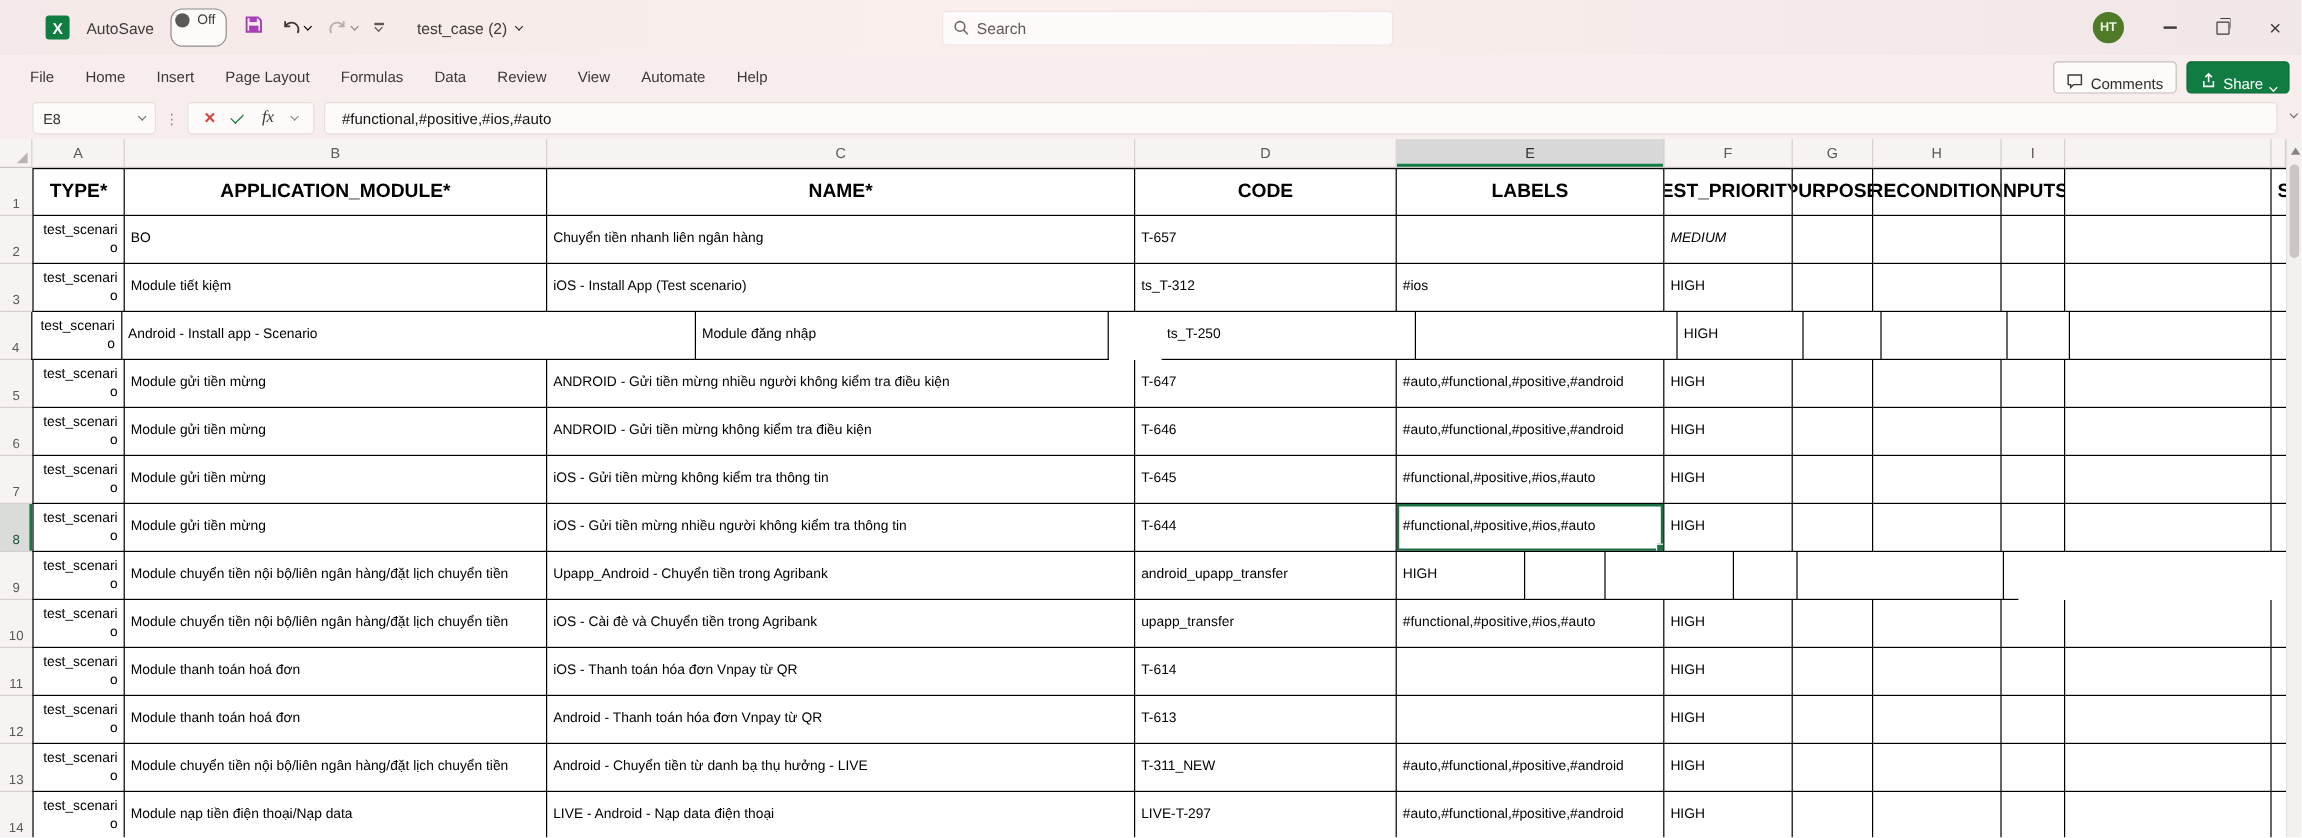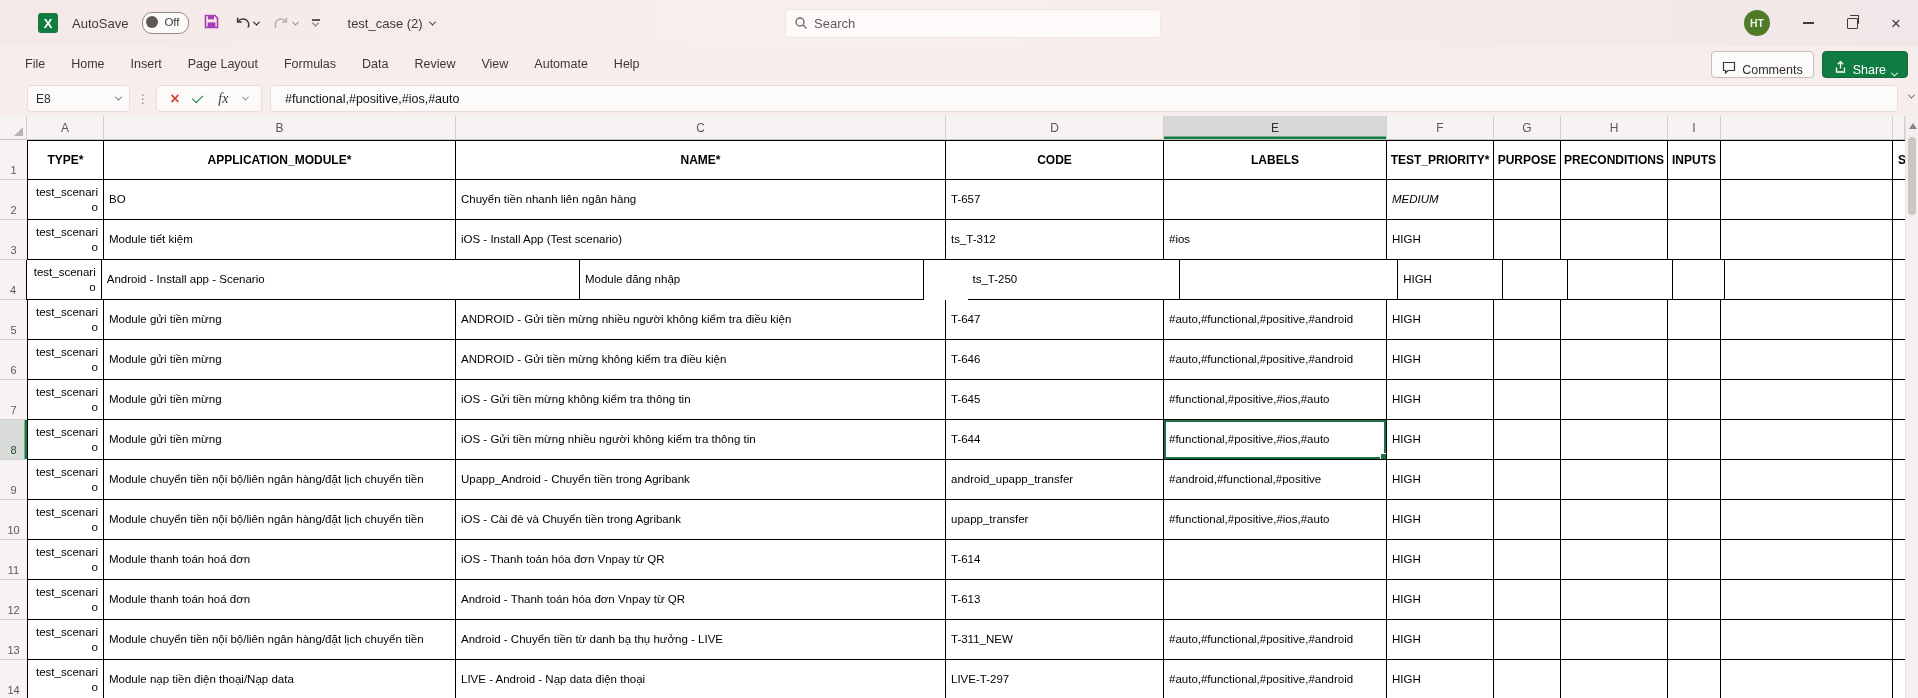--- a/index.html
+++ b/index.html
@@ -8,21 +8,21 @@
 
   
   .titlebar{position:absolute;top:0;left:0;right:0;height:46px;
     background:linear-gradient(90deg,#f4e9e8 0%,#f9efec 45%,#f2e7e8 100%);
     display:flex;align-items:center;}
   .tb-left{display:flex;align-items:center;gap:14px;padding-left:38px;}
   .xl-logo{width:20px;height:20px;background:#107C41;border-radius:3px;color:#fff;
     font-weight:bold;font-size:13px;display:flex;align-items:center;justify-content:center;}
   .tb-text{font-size:13px;color:#3d3a38;}
   .toggle{display:flex;align-items:center;gap:6px;border:1px solid #8f8a88;border-radius:10px;
-    background:#fdfbfa;height:18px;padding:0 8px 2px 3px;}
+    background:#fdfbfa;height:18px;padding:0 8px 12px 3px;}
   .knob{width:12px;height:12px;border-radius:50%;background:#5c5855;}
   .toggle .tb-text{font-size:11.5px;}
   .qa-btn{display:flex;align-items:center;gap:3px;}
   .chev{display:inline-block;width:6px;height:6px;border-right:1.4px solid currentColor;
     border-bottom:1.4px solid currentColor;transform:rotate(45deg) translate(-1px,-1px);}
   .chev.sm{width:4px;height:4px;}
   .mut{color:#8a8482;}
   .ribopt{display:flex;flex-direction:column;align-items:center;color:#5c5855;gap:1px;}
   .ribopt .bar{width:8px;height:1.5px;background:#5c5855;}
   .filename{display:flex;align-items:center;gap:7px;margin-left:14px;color:#2f2c2a;}
@@ -81,21 +81,21 @@
   .grid{position:absolute;top:24px;left:0;width:1905px;bottom:0;overflow:hidden;}
   .row{display:flex;height:40px;}
   .gut{width:27px;box-sizing:border-box;background:#f7f3f2;border-bottom:1px solid #d5d0cf;
     display:flex;align-items:flex-end;justify-content:center;font-size:11px;color:#5c5856;padding-bottom:3px;}
   .gut.selrow{background:#d9dcd9;box-shadow:inset -2.5px 0 0 #107C41;color:#1d4f33;}
   .c{box-sizing:border-box;border-right:1px solid #000;border-bottom:1px solid #000;
     padding:1px 5px;font-size:11.5px;line-height:1.25;color:#000;display:flex;align-items:center;
     overflow:hidden;word-wrap:break-word;}
   .c.first{border-left:1px solid #000;text-align:right;}
   .c.ba{word-break:break-all;}
-  .hrow .c{border-top:1px solid #000;font-weight:bold;font-size:12px;justify-content:center;text-align:center;}
+  .hrow .c{border-top:1px solid #000;font-weight:bold;font-size:16px;justify-content:center;text-align:center;}
   .hrow .c.kcell{justify-content:flex-start;}
   .c.kcell{border-right:none;}
   .c.selcell{box-shadow:inset 0 0 0 2px #1E7145;position:relative;}
   .c.selcell::after{content:"";position:absolute;right:0;bottom:0;width:5px;height:5px;
     background:#1E7145;border-left:1px solid #fff;border-top:1px solid #fff;}
   .vscroll{position:absolute;top:0;right:0;width:13px;height:582px;background:#f4f0ef;
     border-left:1px solid #e5e0df;box-sizing:border-box;}
   .vs-up{position:absolute;top:7px;left:2.5px;width:0;height:0;border-left:4px solid transparent;
     border-right:4px solid transparent;border-bottom:6px solid #8a8482;}
   .vs-thumb{position:absolute;top:21px;left:2px;width:8px;height:78px;background:#cbc5c4;border-radius:4px;}
@@ -345,21 +345,20 @@
           <div class="c" style="width: 53px;"></div>
           <div class="c" style="width: 172px;"></div>
           <div class="c kcell" style="width: 12px;"></div>
         </div>
         <div class="row">
           <div class="gut">9</div>
           <div class="c first ba" style="width: 77px;">test_scenario</div>
           <div class="c" style="width: 352px;">Module chuyển tiền nội bộ/liên ngân hàng/đặt lịch chuyển tiền</div>
           <div class="c" style="width: 490px;">Upapp_Android - Chuyển tiền trong Agribank</div>
           <div class="c" style="width: 218px;">android_upapp_transfer</div>
-          <div class="c ba" style="width: 223px;">#android,#functional,#positive</div>
           <div class="c" style="width: 107px;">HIGH</div>
           <div class="c" style="width: 67px;"></div>
           <div class="c" style="width: 107px;"></div>
           <div class="c" style="width: 53px;"></div>
           <div class="c" style="width: 172px;"></div>
           <div class="c kcell" style="width: 12px;"></div>
         </div>
         <div class="row">
           <div class="gut">10</div>
           <div class="c first ba" style="width: 77px;">test_scenario</div>

